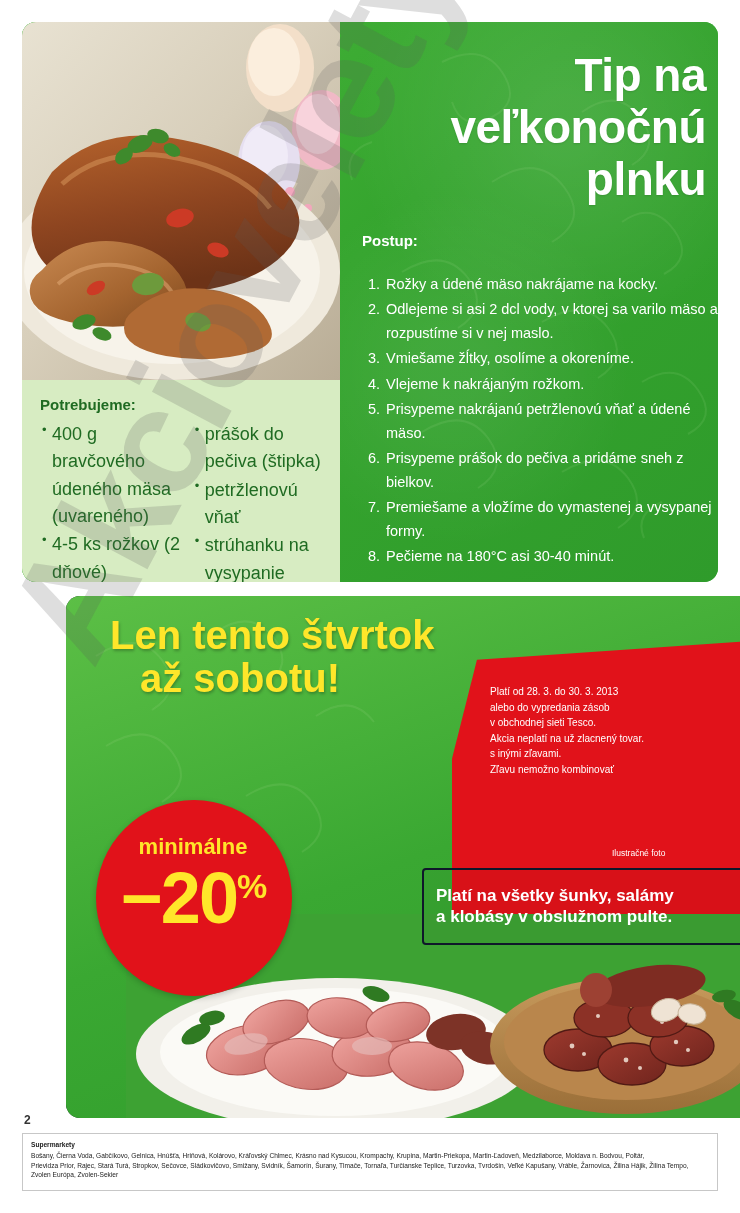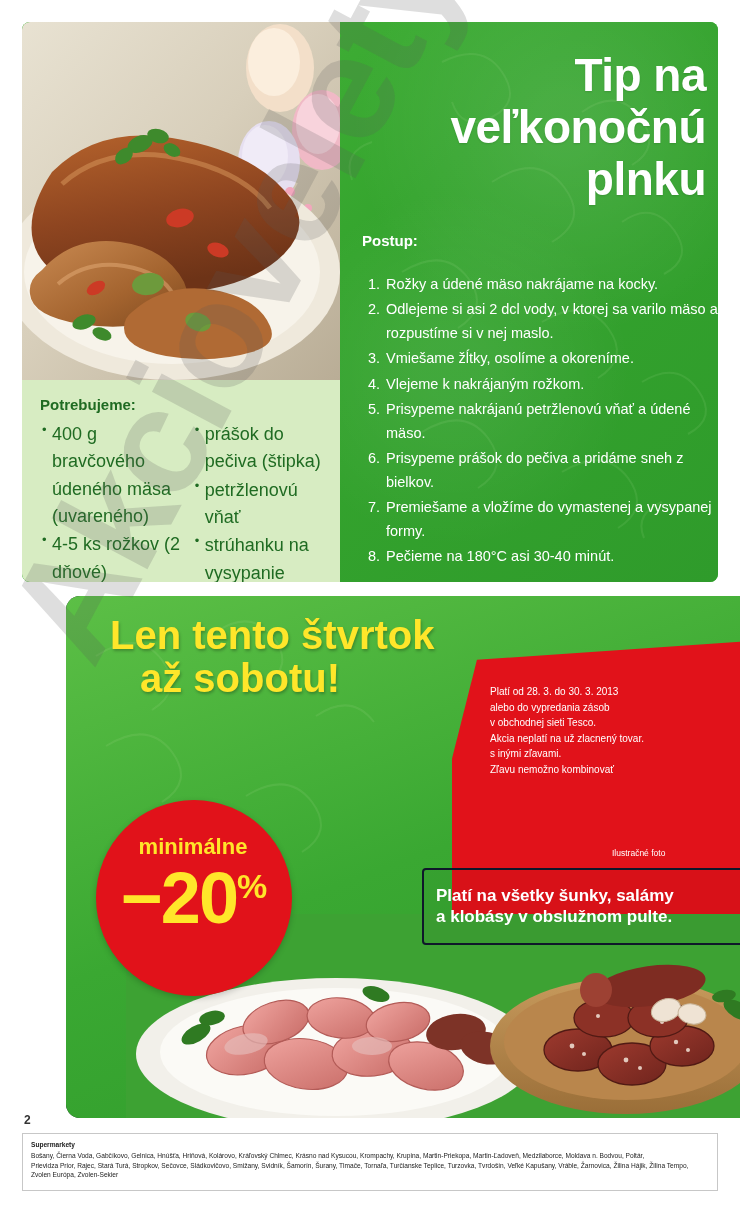--- a/index.html
+++ b/index.html
@@ -14,21 +14,21 @@
     width: 740px; height: 1213px;
     background: #ffffff;
     overflow: hidden;
   }
 
   
   .recipe-panel {
     position: absolute;
     left: 22px; top: 22px;
     width: 696px; height: 560px;
-    border-radius: 8px;
+    border-radius: 14px;
     overflow: hidden;
     background: #3cb034;
   }
   .recipe-green-bg {
     position: absolute; inset: 0;
     background:
       radial-gradient(circle at 78% 18%, rgba(255,255,255,0.10) 0 4%, rgba(255,255,255,0) 30%),
       radial-gradient(circle at 62% 62%, rgba(255,255,255,0.07) 0 6%, rgba(255,255,255,0) 32%),
       linear-gradient(135deg, #49b63c 0%, #35a52e 45%, #2f9b2b 100%);
   }

